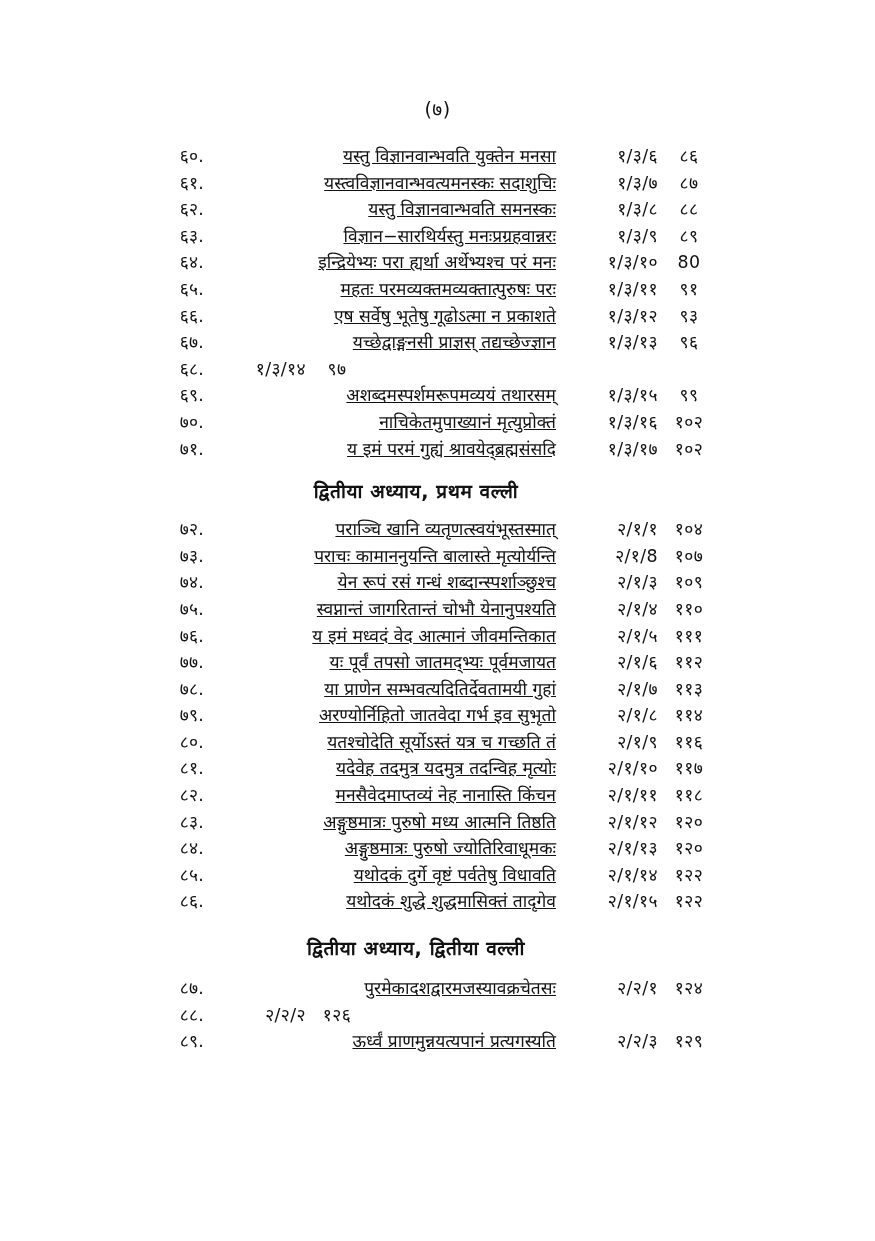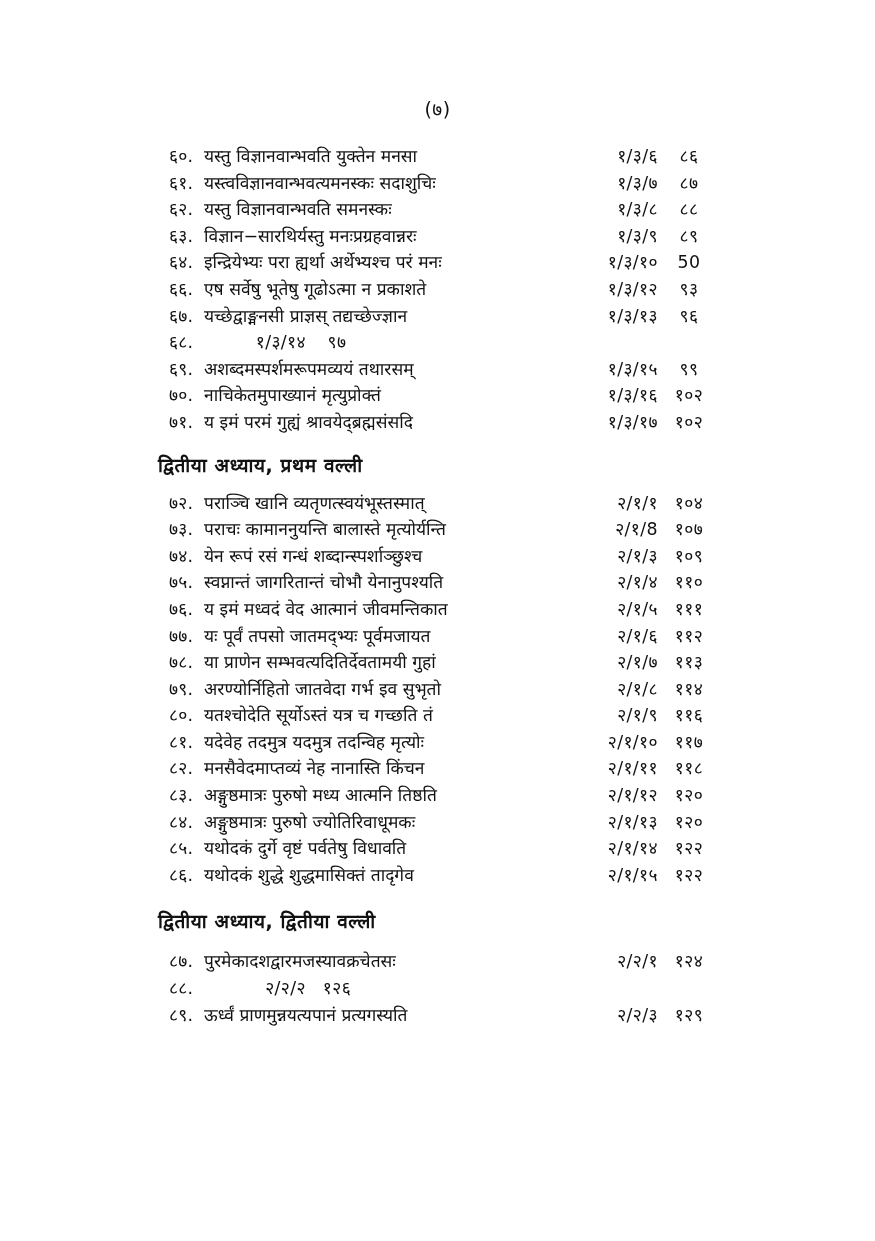--- a/index.html
+++ b/index.html
@@ -37,42 +37,44 @@
     display: flex;
     align-items: baseline;
     height: 26.6px;
     font-size: 17.4px;
     line-height: 26.6px;
     white-space: nowrap;
   }
   .col-serial {
     width: 46px;
     flex: 0 0 46px;
-    text-align: center;
+    text-align: right;
     letter-spacing: 0.2px;
   }
   .col-title {
     width: 352px;
     flex: 0 0 352px;
-    text-align: left;
+    text-align: right;
     overflow: visible;
+    text-decoration: underline;
   }
   .col-ref {
     width: 102px;
     flex: 0 0 102px;
     text-align: right;
     letter-spacing: 0.4px;
   }
   .col-page {
     width: 62px;
     flex: 0 0 62px;
     text-align: center;
     letter-spacing: 0.4px;
   }
   .section-heading {
+    text-align: center;
     font-size: 19px;
     font-weight: bold;
     padding-top: 16px;
     padding-bottom: 12px;
     padding-right: 56px;
     letter-spacing: 0.6px;
   }
   .section-heading.second {
     padding-top: 20px;
     padding-bottom: 14px;
@@ -109,21 +111,27 @@
       <div class="entry">
         <span class="col-serial">६३.</span>
         <span class="col-title">विज्ञान−सारथिर्यस्तु मनःप्रग्रहवान्नरः</span>
         <span class="col-ref">१/३/९</span>
         <span class="col-page">८९</span>
       </div>
       <div class="entry">
         <span class="col-serial">६४.</span>
         <span class="col-title">इन्द्रियेभ्यः परा ह्यर्था अर्थेभ्यश्च परं मनः</span>
         <span class="col-ref">१/३/१०</span>
-        <span class="col-page">50</span>
+        <span class="col-page">80</span>
+      </div>
+      <div class="entry">
+        <span class="col-serial">६५.</span>
+        <span class="col-title">महतः परमव्यक्तमव्यक्तात्पुरुषः परः</span>
+        <span class="col-ref">१/३/११</span>
+        <span class="col-page">९१</span>
       </div>
       <div class="entry">
         <span class="col-serial">६६.</span>
         <span class="col-title">एष सर्वेषु भूतेषु गूढोऽत्मा न प्रकाशते</span>
         <span class="col-ref">१/३/१२</span>
         <span class="col-page">९३</span>
       </div>
       <div class="entry">
         <span class="col-serial">६७.</span>
         <span class="col-title">यच्छेद्वाङ्मनसी प्राज्ञस् तद्यच्छेज्ज्ञान</span>

